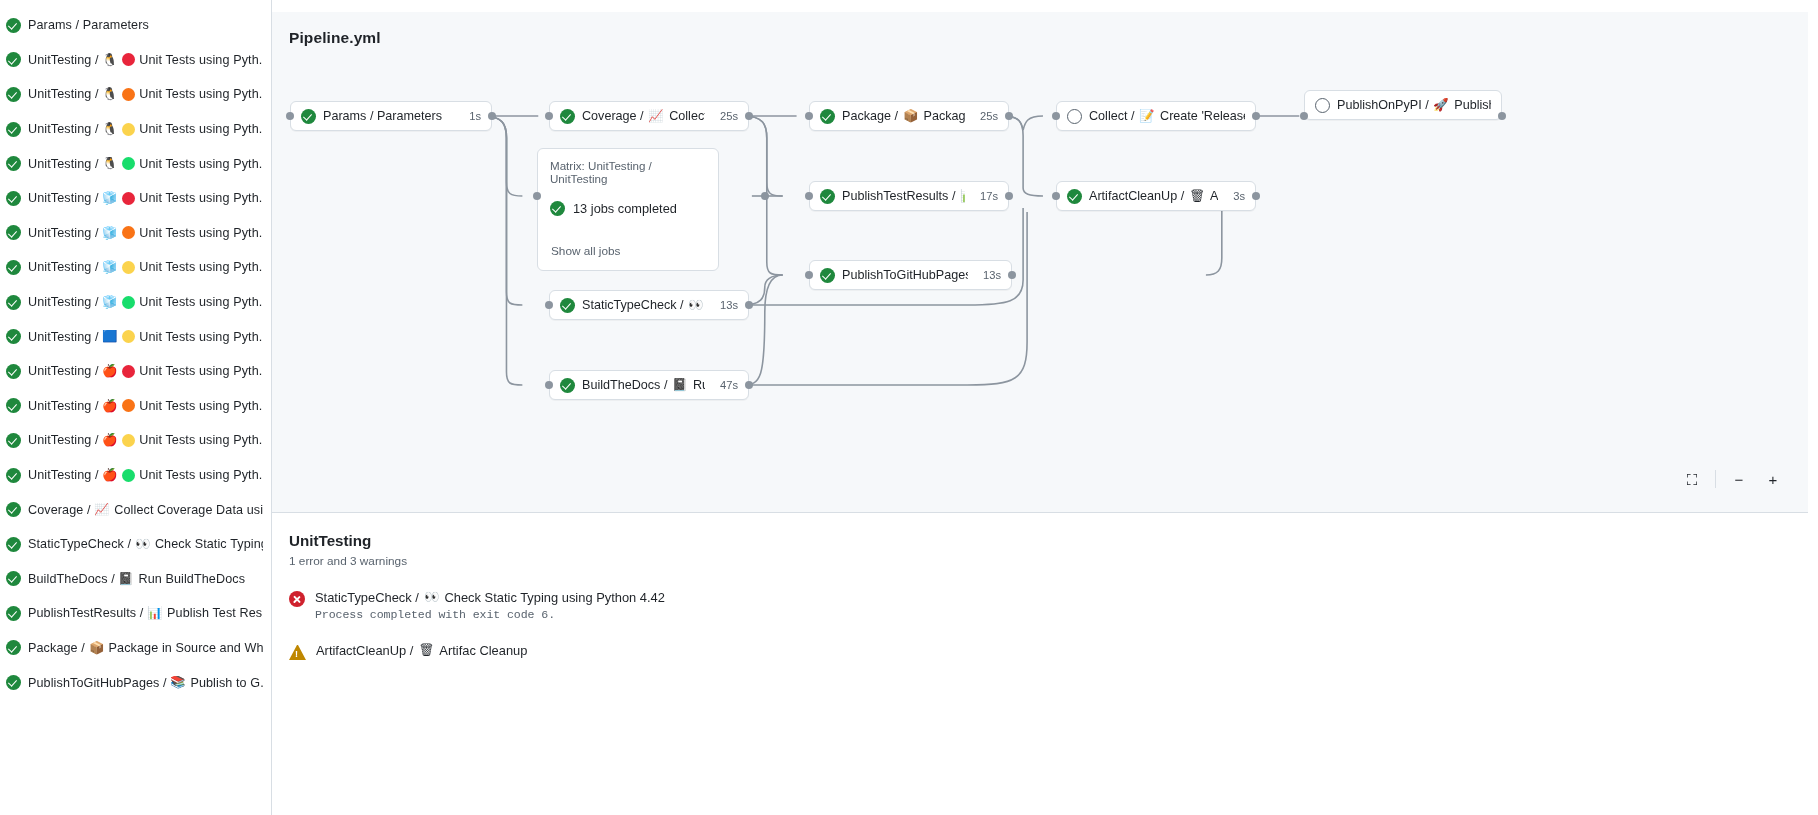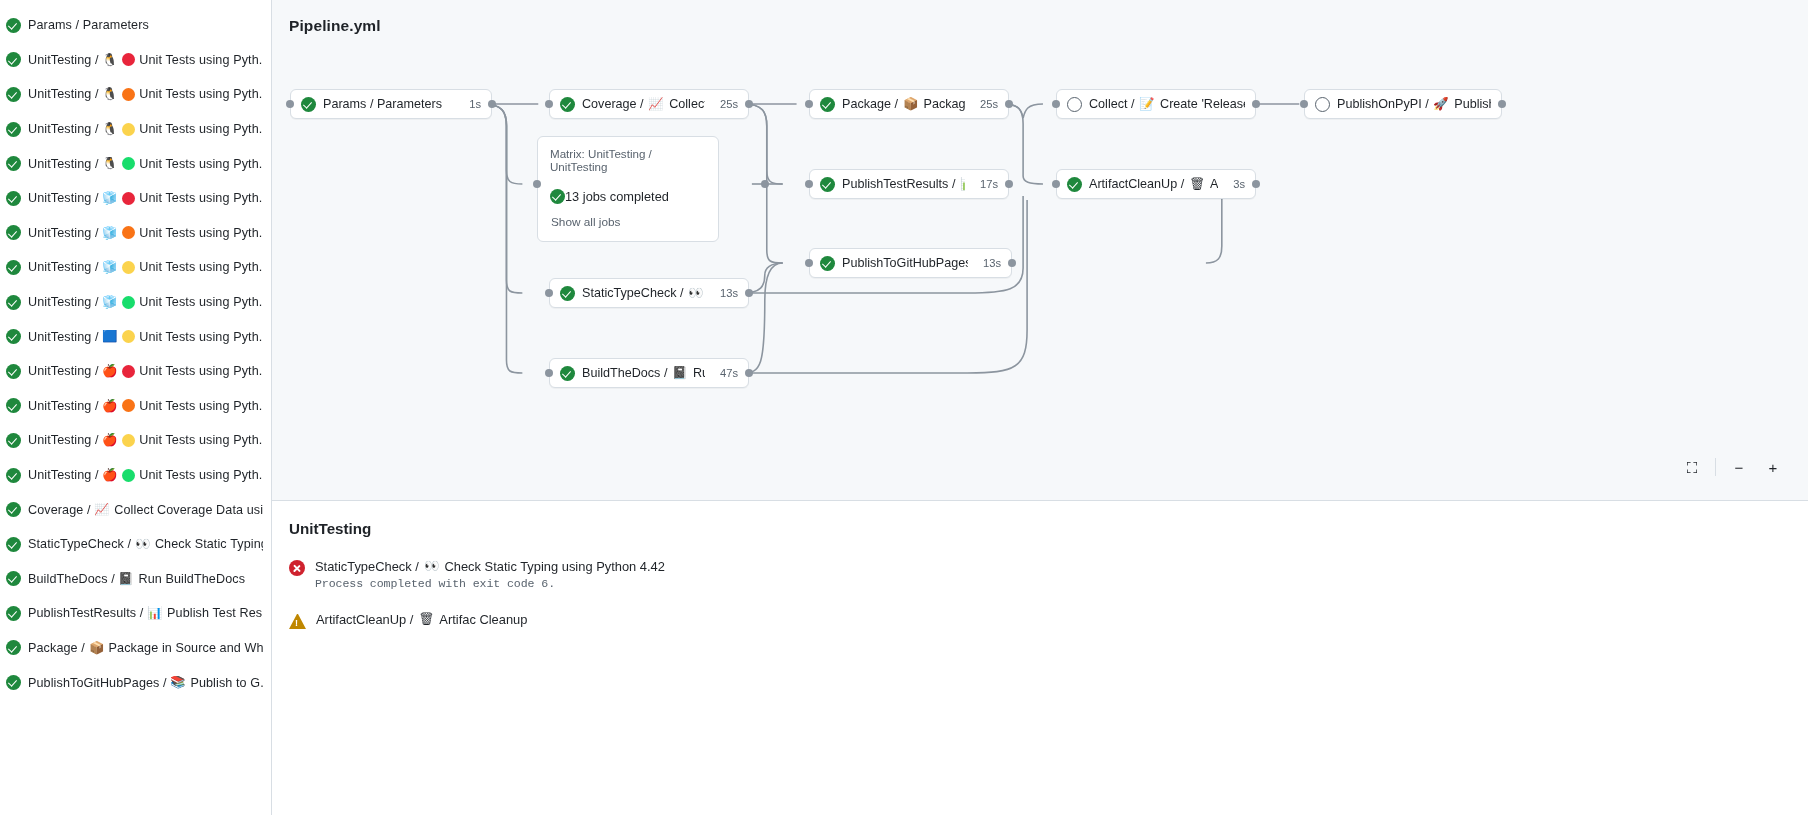--- a/index.html
+++ b/index.html
@@ -58,21 +58,21 @@
     transform: rotate(42deg);
   }
 
   
   .dot { width: 13px; height: 13px; border-radius: 50%; display: inline-block; flex: 0 0 13px; }
 
   
   #main {
     flex: 1 1 auto; height: 815px;
     background: #ffffff;
-    padding: 0 10px 0 0;
+    padding: 12px 10px 0 0;
     overflow: hidden;
   }
   #graph-panel {
     height: 500px;
     position: relative;
     margin-top: 0;
     border-top: none;
     border-left: none;
     border-right: none;
     border-radius: 0;
@@ -122,22 +122,22 @@
 
   
   #matrix-box {
     position: absolute;
     background: #ffffff;
     border: 1px solid #d8dee4;
     border-radius: 6px;
     padding: 10px 12px 12px 12px;
   }
   #matrix-title { font-size: 11.6px; color: #59636e; margin-bottom: 16px; }
-  #matrix-jobs { display: flex; align-items: center; font-size: 12.8px; color: #1f2328; }
-  #matrix-showall { font-size: 11.8px; color: #59636e; margin-top: 11px; margin-left: 1px; cursor: pointer; }
+  #matrix-jobs { display: flex; align-items: center; gap: 8px; font-size: 12.8px; color: #1f2328; }
+  #matrix-showall { font-size: 11.8px; color: #59636e; margin-top: 28px; margin-left: 1px; cursor: pointer; }
 
   
   #zoom-controls {
     position: absolute; right: 24px; bottom: 22px;
     display: flex; align-items: center; gap: 12px;
   }
   .zbtn {
     width: 22px; height: 22px;
     display: flex; align-items: center; justify-content: center;
     color: #1f2328; cursor: pointer;
@@ -447,21 +447,21 @@
           <div class="node" style="left: 784px; top: 89px; width: 200px;">
             <div class="circ"></div>
             <div class="ntext">
               <span>Collect / </span>
               <span class="emo">📝</span>
               <span>Create 'Release P...</span>
             </div>
           </div>
           <div class="port" style="left: 780px; top: 100px;"></div>
           <div class="port" style="left: 980px; top: 100px;"></div>
-          <div class="node" style="left: 1032px; top: 89px; width: 198px;">
+          <div class="node" style="left: 1032px; top: 78px; width: 198px;">
             <div class="circ"></div>
             <div class="ntext">
               <span>PublishOnPyPI / </span>
               <span class="emo">🚀</span>
               <span>Publish to ...</span>
             </div>
           </div>
           <div class="port" style="left: 1028px; top: 100px;"></div>
           <div class="port" style="left: 1226px; top: 100px;"></div>
           <div class="node" style="left: 537px; top: 169px; width: 200px;">
@@ -530,20 +530,21 @@
       <div id="zoom-controls">
         <button class="zbtn">⛶</button>
         <div id="zoom-sep"></div>
         <button class="zbtn">−</button>
         <button class="zbtn">+</button>
       </div>
     </div>
 
     <div id="annotations-panel">
       <div id="ann-title">UnitTesting</div>
+      <div id="ann-sub">1 error and 3 warnings</div>
       <div id="ann-list">
           <div class="ann-item">
             <div class="ic-err"></div>
             <div class="ann-body">
               <div class="ann-head">
                 <span>StaticTypeCheck / </span>
                 <span class="emo">👀</span>
                 <span>Check Static Typing using Python 4.42</span>
               </div>
               <div class="ann-msg">Process completed with exit code 6.</div>

